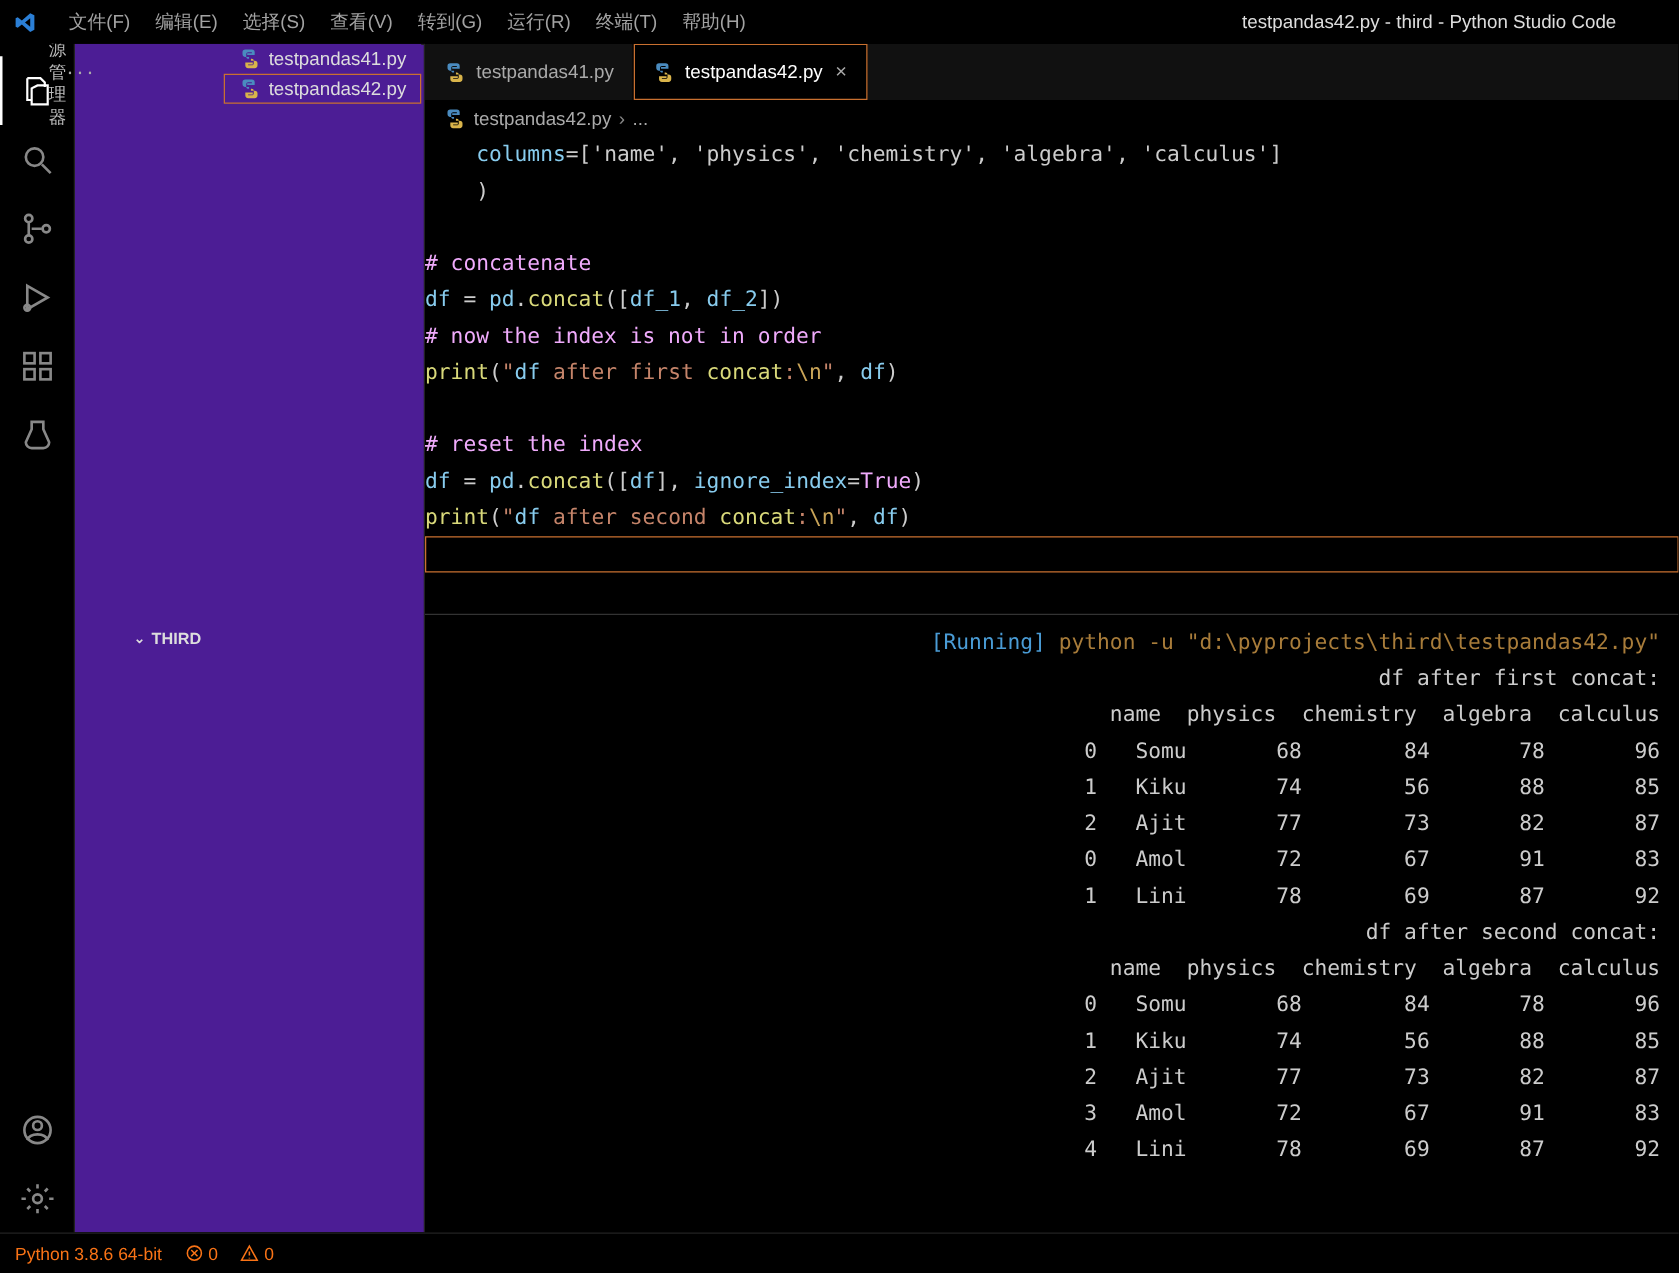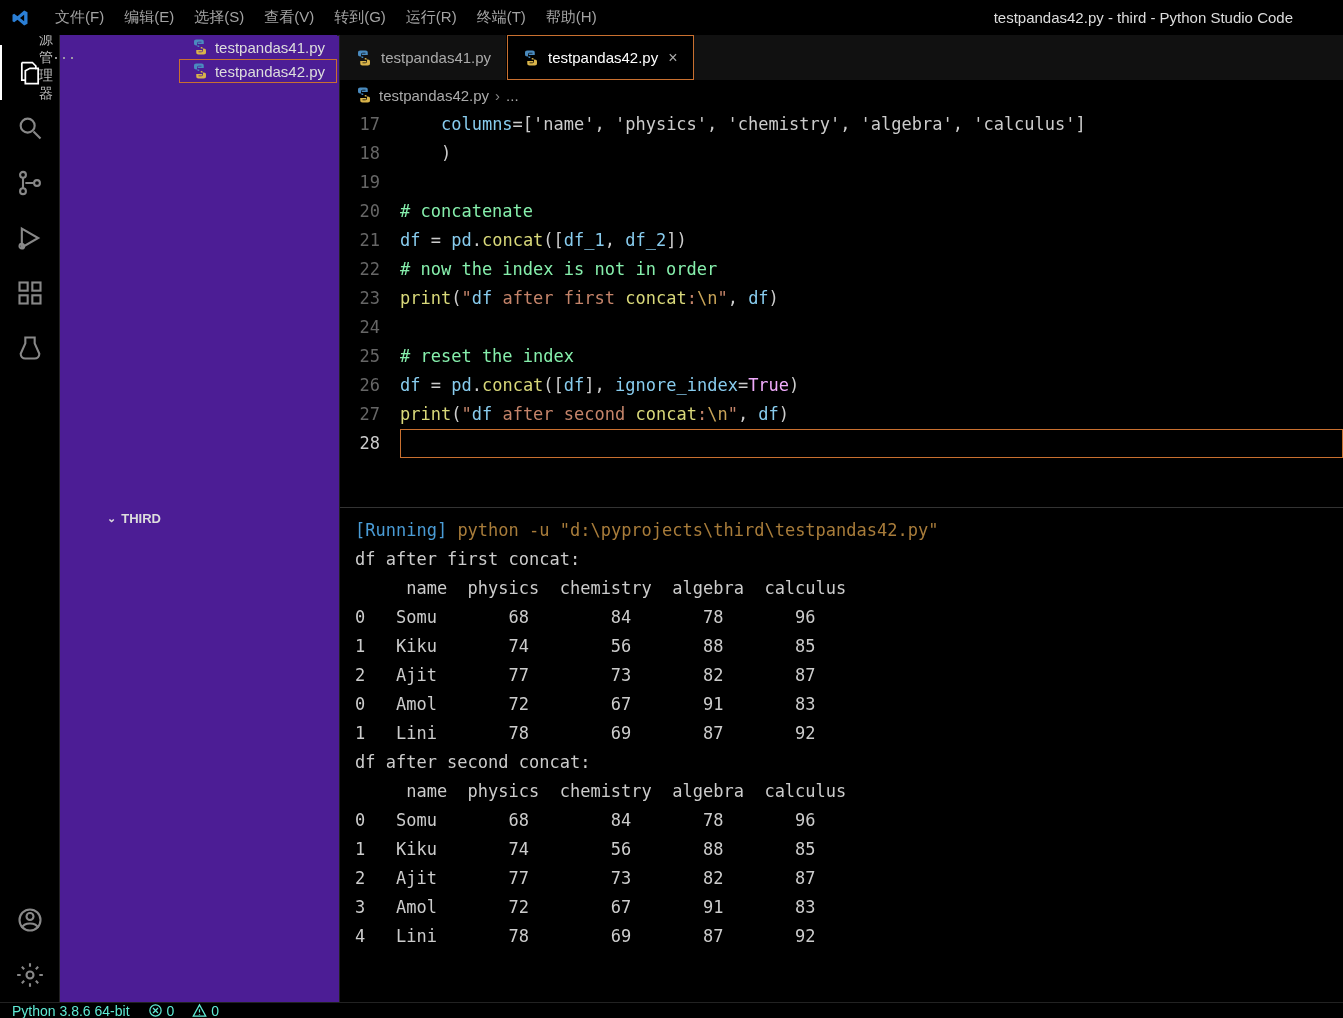--- a/index.html
+++ b/index.html
@@ -161,21 +161,21 @@
   user-select: none;
 }
 .gutter .ln.current { color: #ccc; }
 .code-content { flex: 1; white-space: pre; color: #ccc; }
 .code-content .cursor-line {
   outline: 1px solid #c97030;
   outline-offset: -1px;
   display: block;
   width: 100%;
 }
-.tok-comment { color: #86efac; }
+.tok-comment { color: #f0abfc; }
 .tok-var { color: #88ccee; }
 .tok-fn { color: #d9d97a; }
 .tok-str { color: #c5846a; }
 .tok-esc { color: #c9a458; }
 .tok-const { color: #f0abfc; }
 .panel {
   height: 495px;
   background: #000;
   border-top: 1px solid #333;
   display: flex;
@@ -198,31 +198,32 @@
   outline-offset: -1px;
 }
 .panel-output {
   flex: 1;
   font-family: Consolas, monospace;
   font-size: 17px;
   line-height: 29px;
   padding: 8px 15px;
   white-space: pre;
   overflow: hidden;
+  text-align: right;
 }
 .out-run { color: #4a9cd6; }
 .out-cmd { color: #a87c3a; }
 .statusbar {
-  height: 16px;
+  height: 32px;
   background: #000;
   display: flex;
   align-items: center;
   font-size: 14px;
   padding: 0 12px;
-  color: #5eead4;
+  color: #f97316;
   border-top: 1px solid #222;
 }
 .statusbar .sb-item { margin-right: 18px; display: flex; align-items: center; gap: 4px; cursor: pointer; }
 .statusbar svg { width: 15px; height: 15px; }
 .py-icon { display: inline-flex; }
 .py-icon svg { width: 18px; height: 18px; }
 </style>
 </head>
 <body>
 
@@ -366,34 +367,20 @@
             <path fill="#4a8bbf" d="M10 2h4c2 0 3 1 3 3v3H9V6h5V5h-4c-1 0-2 1-2 2v3c0 1 1 2 2 2h1v-2H7c-2 0-3-1-3-3V5c0-2 1-3 3-3h3z"></path>
             <path fill="#d9b44a" d="M14 22h-4c-2 0-3-1-3-3v-3h8v2h-5v1h4c1 0 2-1 2-2v-3c0-1-1-2-2-2h-1v2h4c2 0 3 1 3 3v2c0 2-1 3-3 3h-3z"></path>
           </svg>
         </span>
       <span>testpandas42.py</span>
       <span class="sep">›</span>
       <span>...</span>
     </div>
 
     <div class="code-area">
-      <div class="gutter" id="gutter">
-          <div class="ln">17</div>
-          <div class="ln">18</div>
-          <div class="ln">19</div>
-          <div class="ln">20</div>
-          <div class="ln">21</div>
-          <div class="ln">22</div>
-          <div class="ln">23</div>
-          <div class="ln">24</div>
-          <div class="ln">25</div>
-          <div class="ln">26</div>
-          <div class="ln">27</div>
-          <div class="ln current">28</div>
-        </div>
       <div class="code-content" id="code"><span style="display: block;">    <span class="tok-var">columns</span>=['name', 'physics', 'chemistry', 'algebra', 'calculus']</span><span style="display: block;">    )</span><span style="display: block;">&nbsp;</span><span style="display: block;"><span class="tok-comment"># concatenate</span></span><span style="display: block;"><span class="tok-var">df</span> = <span class="tok-var">pd</span>.<span class="tok-fn">concat</span>([<span class="tok-var">df_1</span>, <span class="tok-var">df_2</span>])</span><span style="display: block;"><span class="tok-comment"># now the index is not in order</span></span><span style="display: block;"><span class="tok-fn">print</span>(<span class="tok-str">"<span class="tok-var">df</span> after first <span class="tok-fn">concat</span>:<span class="tok-esc">\n</span>"</span>, <span class="tok-var">df</span>)</span><span style="display: block;">&nbsp;</span><span style="display: block;"><span class="tok-comment"># reset the index</span></span><span style="display: block;"><span class="tok-var">df</span> = <span class="tok-var">pd</span>.<span class="tok-fn">concat</span>([<span class="tok-var">df</span>], <span class="tok-var">ignore_index</span>=<span class="tok-const">True</span>)</span><span style="display: block;"><span class="tok-fn">print</span>(<span class="tok-str">"<span class="tok-var">df</span> after second <span class="tok-fn">concat</span>:<span class="tok-esc">\n</span>"</span>, <span class="tok-var">df</span>)</span><span class="cursor-line" style="display: block;">&nbsp;</span></div>
     </div>
 
     <div class="panel">
       <div class="panel-output" id="output"><span class="out-run">[Running]</span> <span class="out-cmd">python -u "d:\pyprojects\third\testpandas42.py"</span>
 df after first concat:
      name  physics  chemistry  algebra  calculus
 0   Somu       68        84       78       96
 1   Kiku       74        56       88       85
 2   Ajit       77        73       82       87

